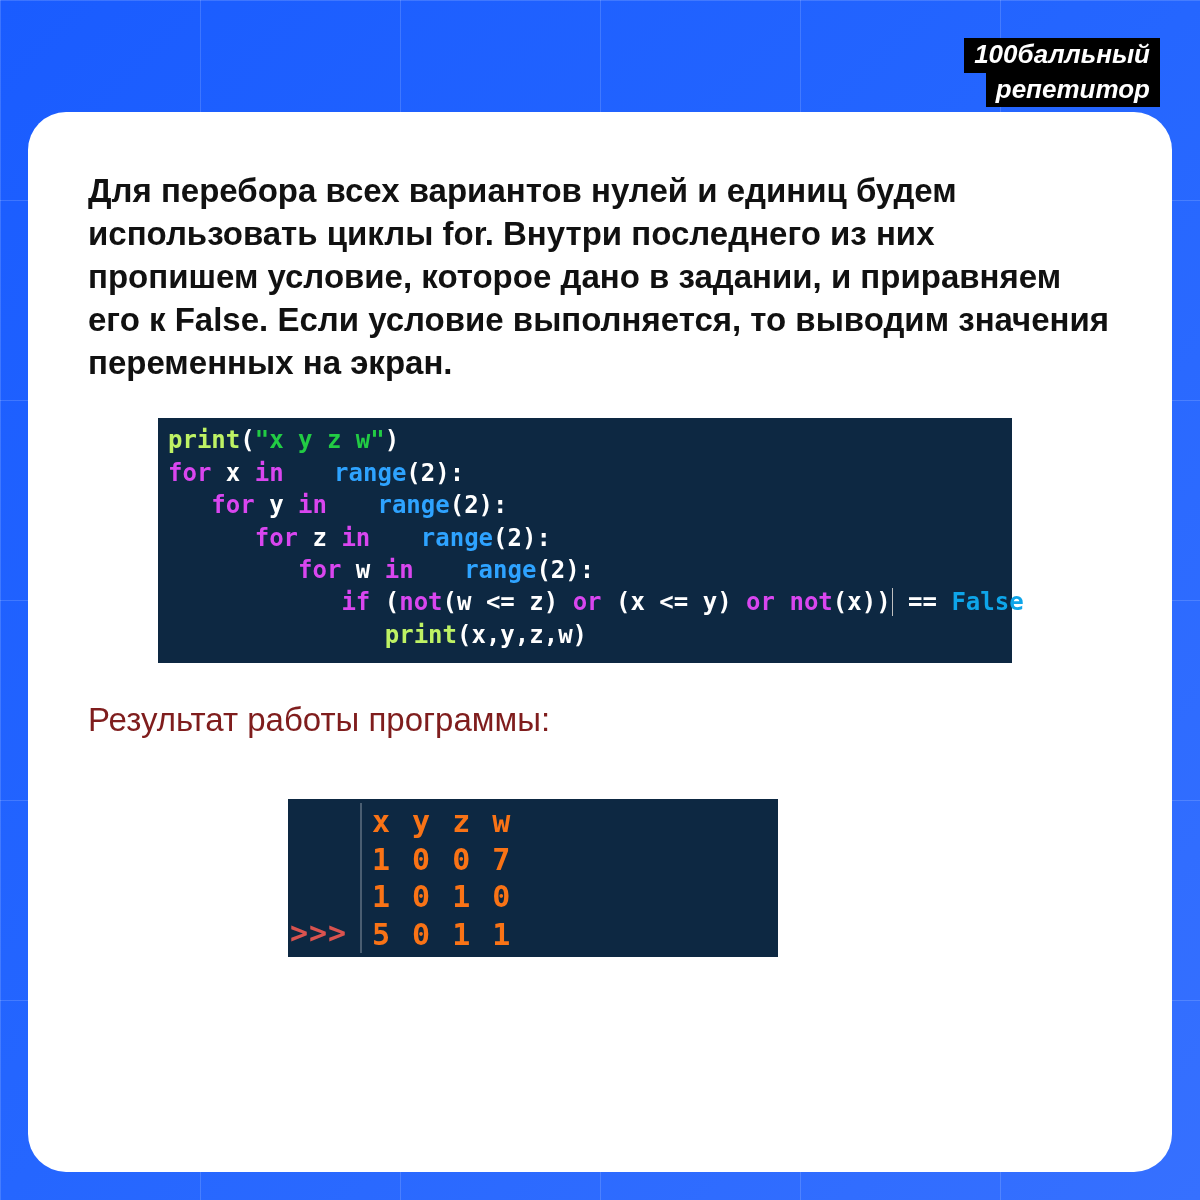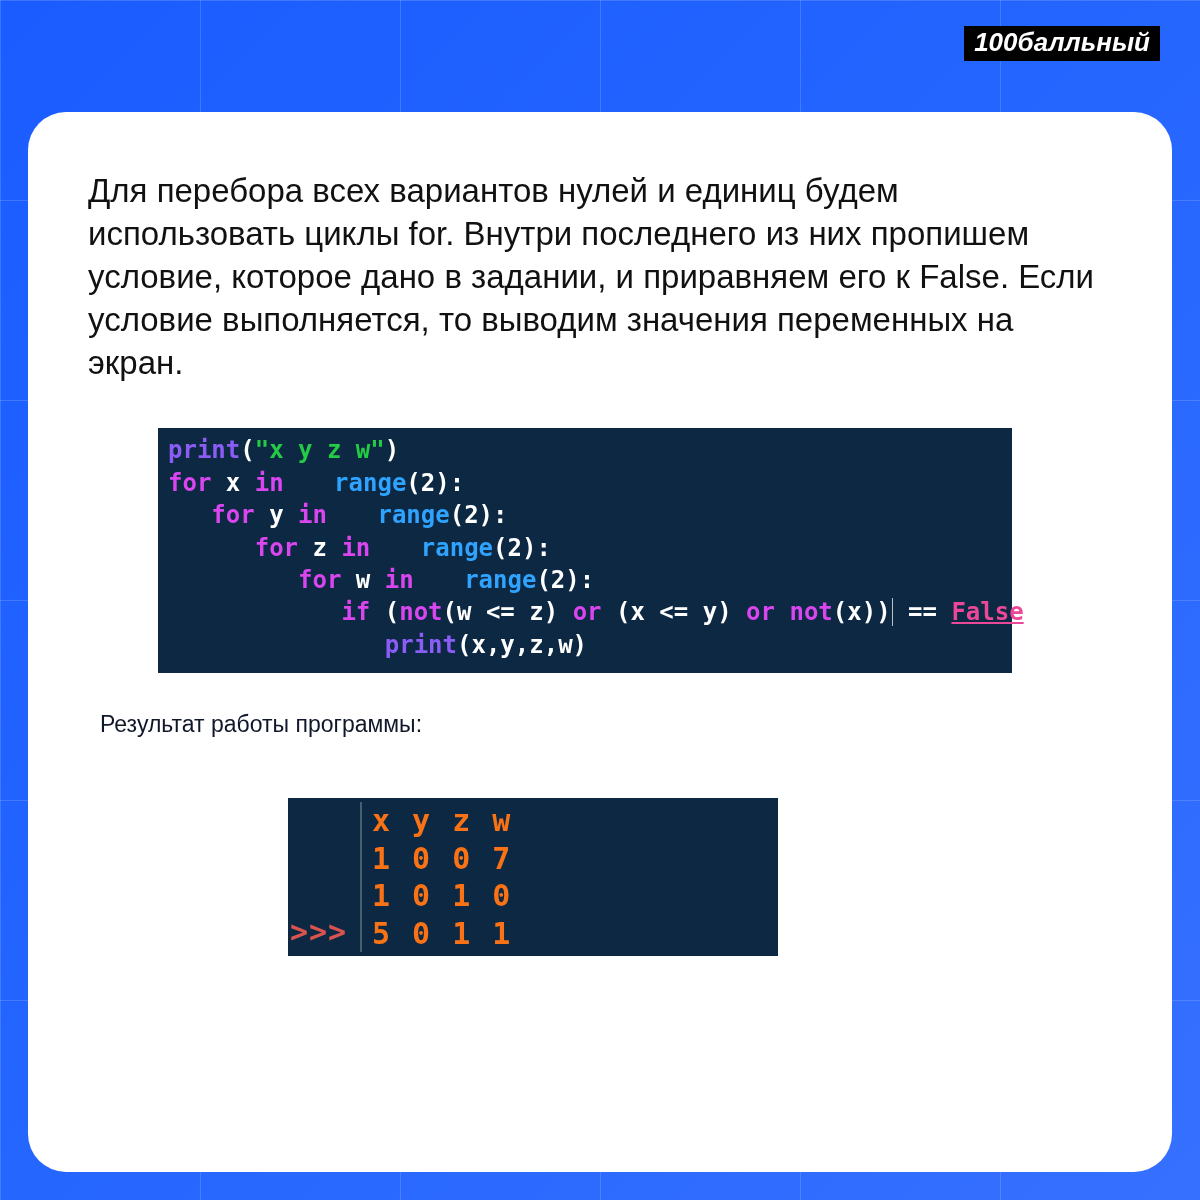--- a/index.html
+++ b/index.html
@@ -19,21 +19,21 @@
     inset: 0;
     background-image:
       linear-gradient(to right, rgba(255,255,255,0.15) 1px, transparent 1px),
       linear-gradient(to bottom, rgba(255,255,255,0.15) 1px, transparent 1px);
     background-size: 200px 200px;
     background-position: 0 0;
   }
 
   .brand {
     position: absolute;
-    top: 26px;
+    top: 38px;
     right: 40px;
     text-align: center;
   }
   .brand span {
     display: block;
     background: #000;
     color: #fff;
     font-weight: 800;
     font-style: italic;
     font-size: 26px;
@@ -55,43 +55,42 @@
     bottom: 28px;
     background: #fff;
     border-radius: 38px;
     padding: 58px 60px 50px 60px;
   }
 
   .para {
     font-size: 33px;
     line-height: 1.3;
     color: #111;
-    font-weight: 400;
-    margin-bottom: 44px;
+    font-weight: 700;
+    margin-bottom: 34px;
   }
 
   .code-block {
     background: #0d2842;
     color: #fff;
     font-family: "Consolas", "Menlo", monospace;
     font-size: 24px;
     font-weight: 700;
     line-height: 1.35;
     padding: 6px 10px 12px 10px;
     margin-left: 70px;
     margin-right: 100px;
     margin-bottom: 38px;
     white-space: pre;
   }
 
   .result-label {
-    font-size: 23px;
-    color: #0f172a;
+    font-size: 33px;
+    color: #7f1d1d;
     margin-bottom: 60px;
-    margin-left: 12px;
   }
 
   .output-block {
     background: #0d2842;
     font-family: "Consolas", "Menlo", monospace;
     font-size: 30px;
     font-weight: 700;
     line-height: 1.25;
     margin-left: 200px;
     width: 490px;
@@ -113,36 +112,37 @@
   .output-lines {
     padding-left: 10px;
     color: #f97316;
   }
   .output-lines div {
     letter-spacing: 2px;
   }
 
   
   .kw   { color: #d946ef; }   
-  .fn   { color: #8b5cf6; }   
+  .fn   { color: #bef264; }   
   .id   { color: #ffffff; }   
   .num  { color: #ffffff; }
   .str  { color: #22cc44; }
   .op   { color: #ffffff; }
   .rng  { color: #2ea3ff; margin-left: 36px; }   
-  .val  { color: #ec4899; text-decoration: underline; }   
+  .val  { color: #0ea5e9; }   
   .cursor { border-left: 1px solid #c0c0c0; margin: 0 1px; }
 </style>
 </head>
 <body>
 
 <div class="bg-grid"></div>
 
 <div class="brand">
   <span>100балльный</span>
+  <span>репетитор</span>
 </div>
 
 <div class="card">
 
   <p class="para">Для перебора всех вариантов нулей и единиц будем использовать циклы for. Внутри последнего из них пропишем условие, которое дано в задании, и приравняем его к False. Если условие выполняется, то выводим значения переменных на экран.</p>
 
   <div class="code-block"><span class="fn">print</span><span class="id">(</span><span class="str">"x y z w"</span><span class="id">)</span>
 <span class="kw">for</span> <span class="id">x</span> <span class="kw">in</span> <span class="rng">range</span><span class="id">(</span><span class="num">2</span><span class="id">):</span>
    <span class="kw">for</span> <span class="id">y</span> <span class="kw">in</span> <span class="rng">range</span><span class="id">(</span><span class="num">2</span><span class="id">):</span>
       <span class="kw">for</span> <span class="id">z</span> <span class="kw">in</span> <span class="rng">range</span><span class="id">(</span><span class="num">2</span><span class="id">):</span>

